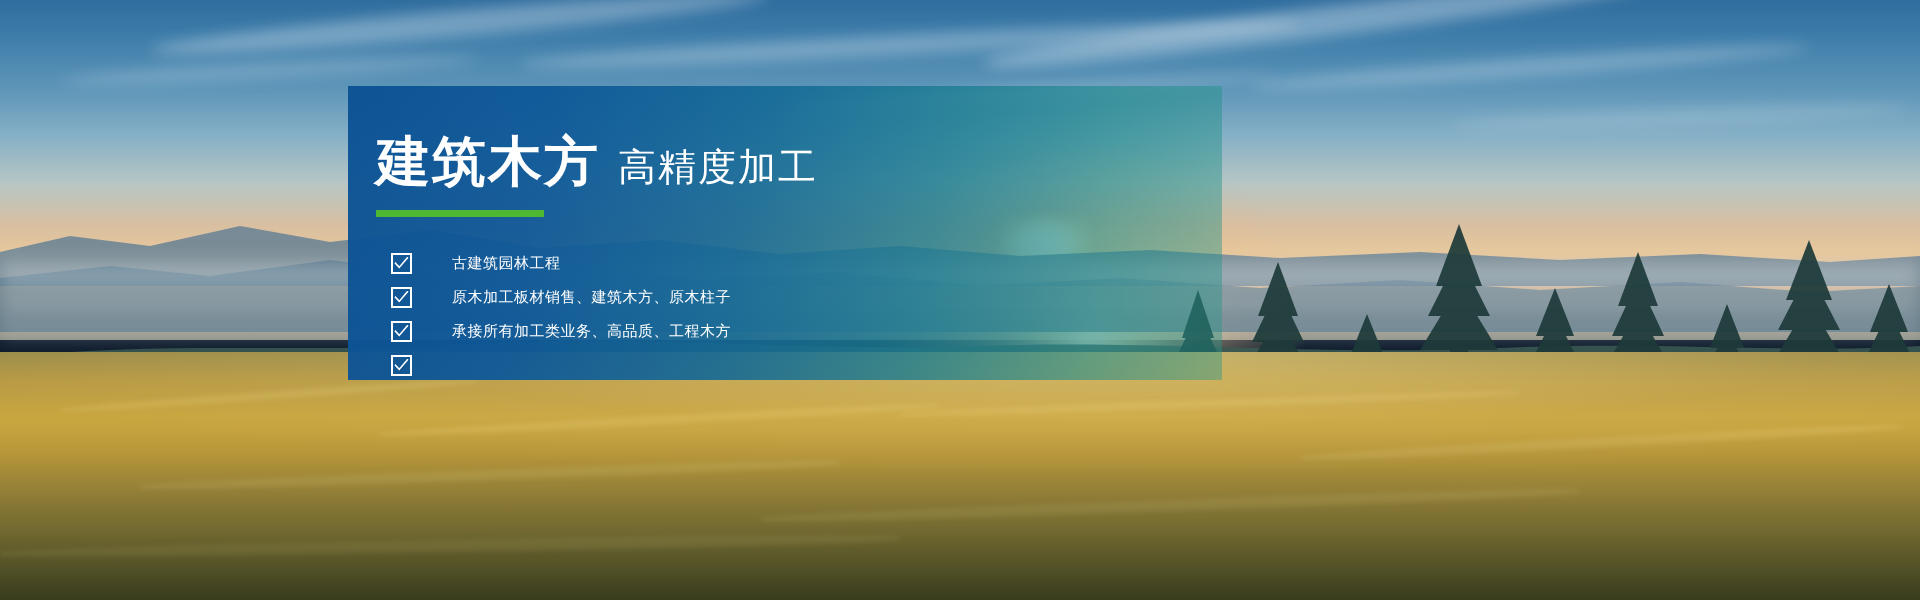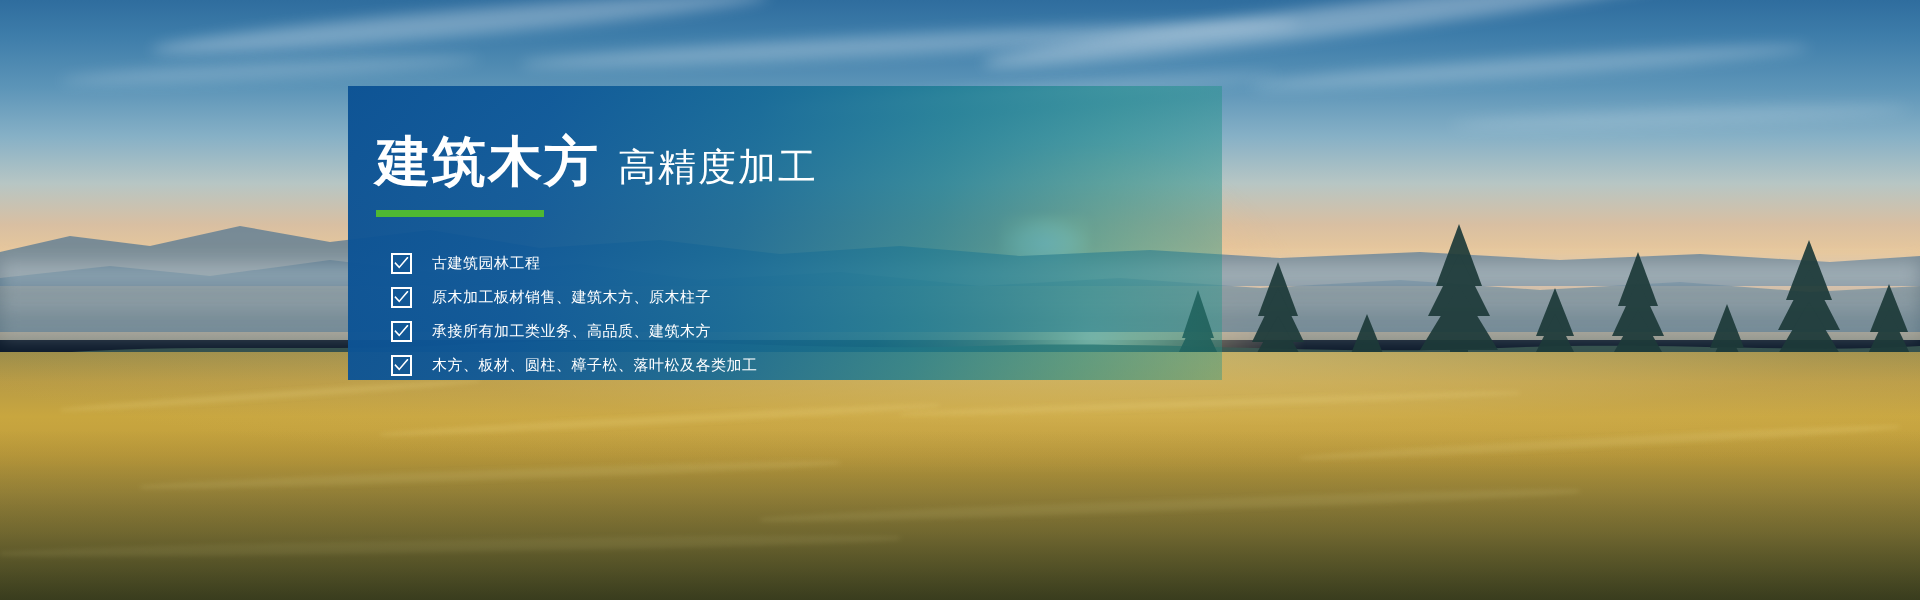--- a/index.html
+++ b/index.html
@@ -97,21 +97,21 @@
 
   .feature-list { margin-top:30px; }
   .feature-item { display:flex; align-items:center; height:32px; margin-bottom:0; }
   .feature-item + .feature-item { margin-top:2px; }
   .checkbox {
     width:21px; height:21px; border:2px solid #ffffff; flex:0 0 21px;
     display:flex; align-items:center; justify-content:center; margin-left:15px;
   }
   .checkbox svg { display:block; }
   .feature-label {
-    margin-left:20px; font-size:15px; color:#ffffff; letter-spacing:.5px;
+    margin-left:40px; font-size:15px; color:#ffffff; letter-spacing:.5px;
     font-family:"Liberation Sans","DejaVu Sans",sans-serif;
   }
 </style>
 </head>
 <body>
 
 <div class="banner">
 
   <div class="photo">
 
@@ -272,29 +272,28 @@
           </span>
           <span class="feature-label">原木加工板材销售、建筑木方、原木柱子</span>
         </div>
 
         <div class="feature-item">
           <span class="checkbox">
             <svg width="15" height="13" viewBox="0 0 15 13">
                 <path d="M1.5,6.2 L5.2,10.4 L13.4,0.8" fill="none" stroke="#ffffff" stroke-width="1.6" stroke-linecap="square"></path>
               </svg>
           </span>
-          <span class="feature-label">承接所有加工类业务、高品质、建筑木方</span>
-        </div>
-
-        <div class="feature-item">
-          <span class="checkbox">
-            <svg width="15" height="13" viewBox="0 0 15 13">
-                <path d="M1.5,6.2 L5.2,10.4 L13.4,0.8" fill="none" stroke="#ffffff" stroke-width="1.6" stroke-linecap="square"></path>
-              </svg>
-          </span>
-          <span class="feature-label">木方、板材、圆柱、樟子松、落叶松及各类加工</span>
+          <span class="feature-label">承接所有加工类业务、高品质、工程木方</span>
+        </div>
+
+        <div class="feature-item">
+          <span class="checkbox">
+            <svg width="15" height="13" viewBox="0 0 15 13">
+                <path d="M1.5,6.2 L5.2,10.4 L13.4,0.8" fill="none" stroke="#ffffff" stroke-width="1.6" stroke-linecap="square"></path>
+              </svg>
+          </span>
         </div>
 
       </div>
     </div>
   </div>
 
 </div>
 
 </body></html>

